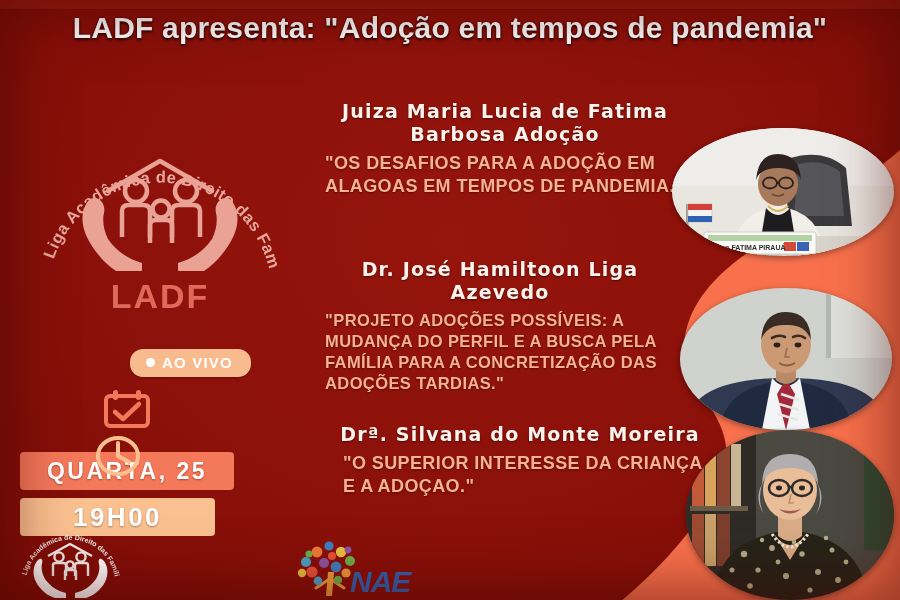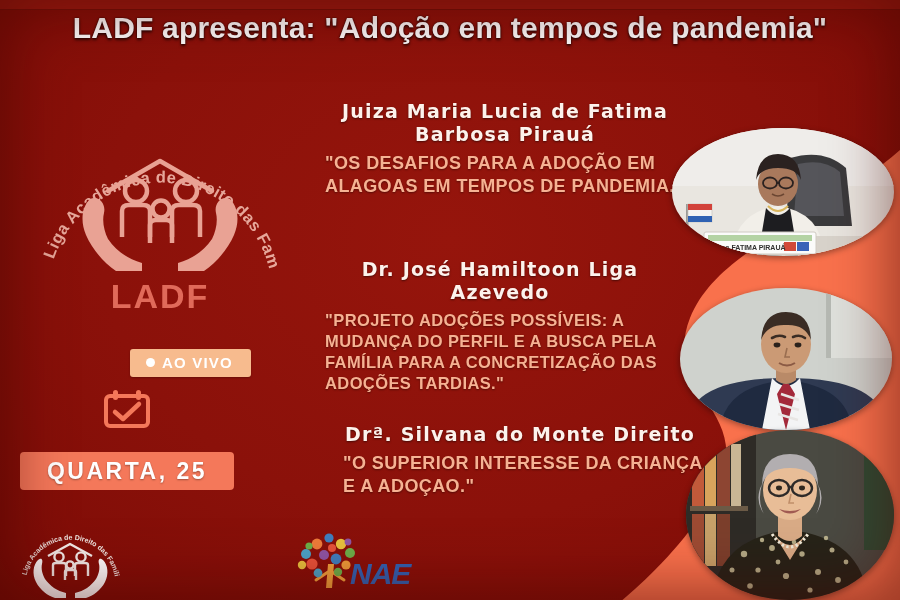--- a/index.html
+++ b/index.html
@@ -48,21 +48,21 @@
   .ladf-logo{
     position:absolute;left:30px;top:125px;width:260px;height:190px;
   }
   .ladf-logo svg{display:block;}
 
   .live-badge{
     position:absolute;left:130px;top:349px;
     background:#f7bb8e;
     color:#ffffff;
     font-size:15px;font-weight:bold;letter-spacing:1.2px;
-    padding:5px 18px 6px 16px;border-radius:3px;
+    padding:5px 18px 6px 16px;border-radius:13px;
     display:flex;align-items:center;gap:7px;
     box-shadow:0 1px 2px rgba(0,0,0,.25);
   }
   .live-dot{
     width:9px;height:9px;border-radius:50%;background:#ffffff;display:block;
   }
 
   .dt-row{
     position:absolute;display:flex;align-items:center;gap:12px;flex-direction:column;
   }
@@ -105,21 +105,21 @@
   }
   #p1{left:672px;top:128px;width:222px;height:128px;}
   #p2{left:680px;top:288px;width:212px;height:142px;}
   #p3{left:686px;top:430px;width:208px;height:170px;}
   .portrait svg{display:block;}
 
   
   .footer-logos{position:absolute;left:0;bottom:0;height:70px;width:460px;}
   .ladf-small{position:absolute;left:18px;bottom:2px;width:105px;height:68px;}
   .cesmac{position:absolute;left:128px;bottom:8px;width:165px;height:44px;}
-  .nae{position:absolute;left:288px;bottom:8px;width:150px;height:62px;}
+  .nae{position:absolute;left:288px;bottom:0;width:150px;height:62px;}
   .footer-logos svg{display:block;}
 </style>
 </head>
 <body>
 
 <div id="poster">
 
   <div class="top-band"></div>
 
   <div class="swoosh">
@@ -172,33 +172,42 @@
       <svg width="52" height="44" viewBox="0 0 52 44" xmlns="http://www.w3.org/2000/svg">
         <rect x="5" y="8" width="42" height="30" rx="4" fill="none" stroke="#f4785a" stroke-width="4"></rect>
         <rect x="12" y="2" width="5" height="10" rx="2.5" fill="#f4785a"></rect>
         <rect x="35" y="2" width="5" height="10" rx="2.5" fill="#f4785a"></rect>
         <path d="M14,24 L22,31 L38,16" fill="none" stroke="#f4785a" stroke-width="4.5" stroke-linecap="round" stroke-linejoin="round"></path>
       </svg>
     </span>
     <span class="dt-pill date">QUARTA, 25</span>
   </div>
 
+  <div class="dt-row time">
+    <span class="dt-icon">
+      <svg width="52" height="44" viewBox="0 0 52 44" xmlns="http://www.w3.org/2000/svg">
+        <ellipse cx="26" cy="22" rx="20" ry="18" fill="none" stroke="#fac08f" stroke-width="4"></ellipse>
+        <path d="M26,9 L26,22 L37,28" fill="none" stroke="#fac08f" stroke-width="4" stroke-linecap="round" stroke-linejoin="round"></path>
+      </svg>
+    </span>
+    <span class="dt-pill time">19H00</span>
+  </div>
 
   <div class="speaker" id="spk1">
-    <div class="spk-name">Juiza Maria Lucia de Fatima Barbosa Pirauá</div>
+    <div class="spk-name">Juiza Maria Lucia de Fatima Barbosa Adoção</div>
     <div class="spk-quote">"OS DESAFIOS PARA A ADOÇÃO EM ALAGOAS EM TEMPOS DE PANDEMIA."</div>
   </div>
 
   <div class="speaker" id="spk2">
     <div class="spk-name">Dr. José Hamiltoon Liga Azevedo</div>
     <div class="spk-quote">"PROJETO ADOÇÕES POSSÍVEIS: A MUDANÇA DO PERFIL E A BUSCA PELA FAMÍLIA PARA A CONCRETIZAÇÃO DAS ADOÇÕES TARDIAS."</div>
   </div>
 
   <div class="speaker" id="spk3">
-    <div class="spk-name">Drª. Silvana do Monte Direito</div>
+    <div class="spk-name">Drª. Silvana do Monte Moreira</div>
     <div class="spk-quote">"O SUPERIOR INTERESSE DA CRIANÇA E A ADOÇAO."</div>
   </div>
 
   <div class="portrait" id="p1">
     <svg width="222" height="128" viewBox="0 0 222 128" xmlns="http://www.w3.org/2000/svg">
       <rect width="222" height="128" fill="#e9e6e0"></rect>
       <rect x="0" y="0" width="222" height="58" fill="#efedea"></rect>
 
       <path d="M118,30 q34,-10 56,10 l6,58 h-66 z" fill="#3a3a3c"></path>
       <path d="M126,36 q26,-6 42,8 l4,44 h-50 z" fill="#55555a"></path>

